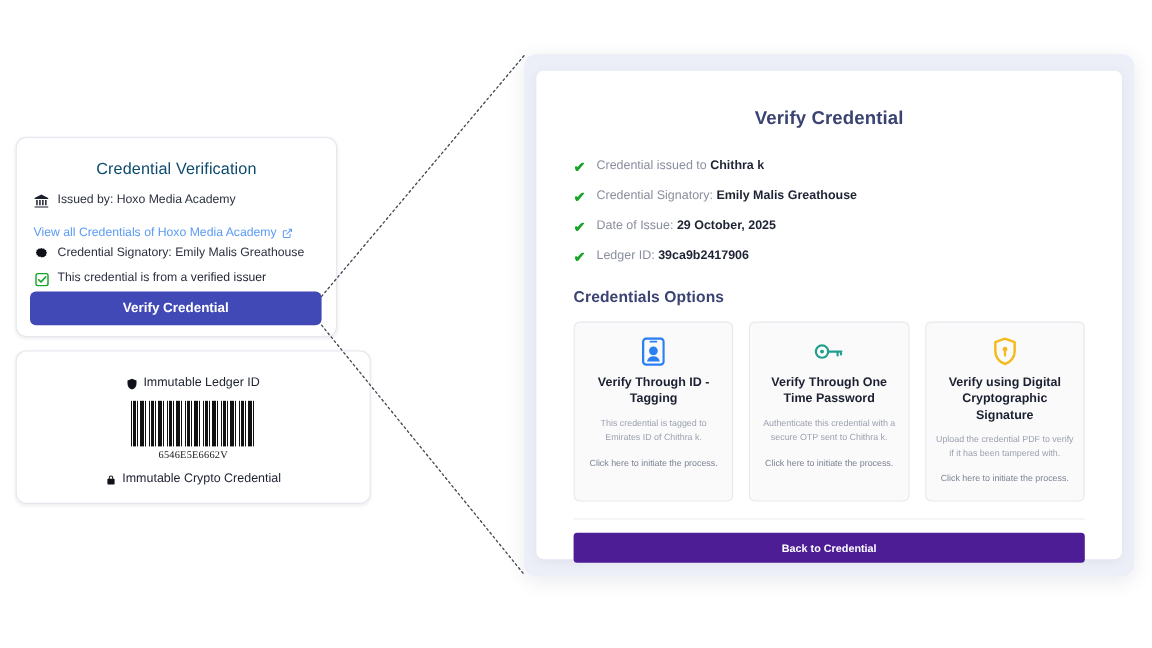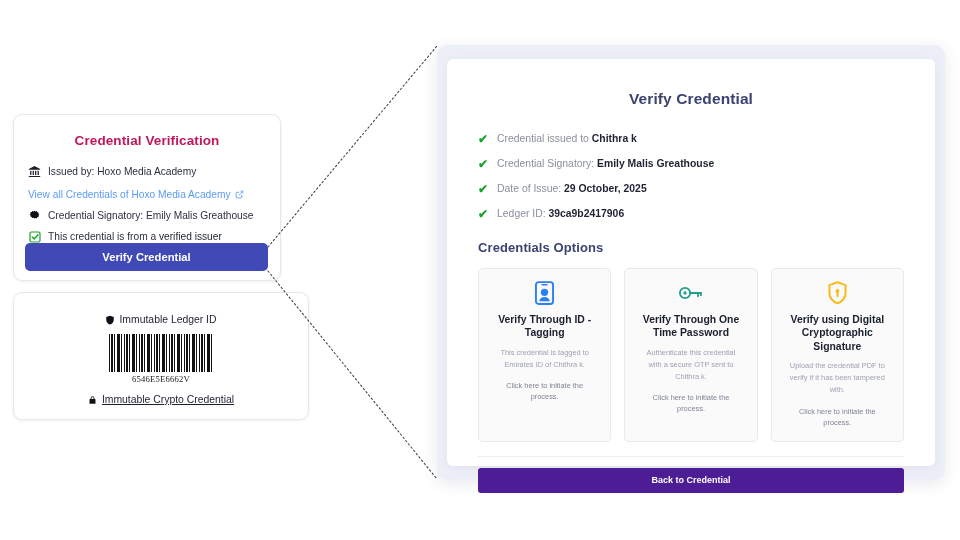--- a/index.html
+++ b/index.html
@@ -21,28 +21,27 @@
     border: 1px solid #e6e8ee;
     border-radius: 9px;
     box-shadow: 0 1px 3px rgba(30,35,70,.07);
   }
   #cardA { left: 13px; top: 114px; width: 268px; height: 167px; }
   #cardB { left: 13px; top: 292px; width: 296px; height: 128px; }
 
   .cardA-title {
     text-align: center;
     font-size: 13.5px;
-    font-weight: bold;
-    color: #be185d;
+    font-weight: normal;
+    color: #0c4a6e;
     margin-top: 18px;
     letter-spacing: .1px;
   }
   .info-row {
     display: flex;
-    align-items: center;
     gap: 7px;
     margin: 0 0 0 14px;
     font-size: 10.2px;
     color: #2b3040;
     height: 21px;
   }
   .info-row.link-row { margin-top: 2px; }
   .info-row .ico { flex: 0 0 auto; display: flex; align-items: center; justify-content: center; width: 13px; height: 13px; }
   .link-text {
     color: #5b9bf5;
@@ -94,21 +93,20 @@
     font-size: 8.6px;
     color: #222;
     margin-top: 2px;
     letter-spacing: .2px;
   }
   .crypto-row {
     display: flex; align-items: center; justify-content: center;
     gap: 5px;
     font-size: 10.4px; color: #1c2130;
     margin-top: 10px;
-    text-decoration: underline;
   }
 
   
   #panel-outer {
     position: absolute;
     left: 437px; top: 45px;
     width: 508px; height: 435px;
     background: #edeff8;
     border-radius: 10px;
     box-shadow: 0 4px 16px rgba(40,45,90,.10);
@@ -152,21 +150,21 @@
   .options {
     display: flex;
     gap: 13px;
     margin: 13px 9px 0 9px;
   }
   .option-card {
     flex: 1 1 0;
     background: #fafafb;
     border: 1px solid #e8e9ee;
     border-radius: 5px;
-    padding: 11px 17px 13px;
+    padding: 11px 6px 13px;
     text-align: center;
     min-height: 133px;
     cursor: pointer;
   }
   .option-icon { height: 26px; display: flex; align-items: center; justify-content: center; margin-bottom: 7px; }
   .option-title {
     font-size: 10.4px;
     font-weight: bold;
     color: #1b2030;
     line-height: 1.28;

